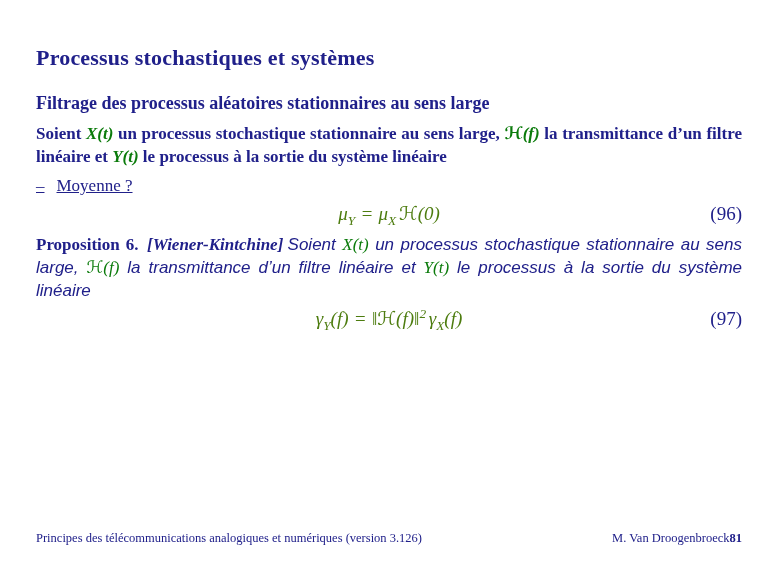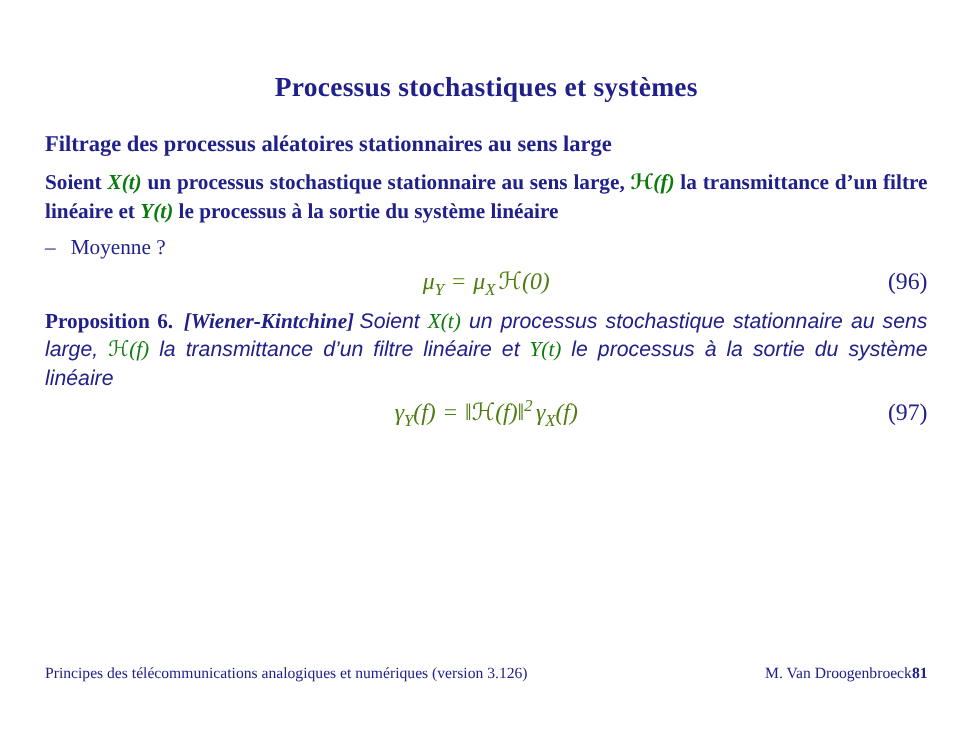--- a/index.html
+++ b/index.html
@@ -8,22 +8,22 @@
     width: 778px; height: 585px;
     margin: 0 auto;
     background: #ffffff;
     box-sizing: border-box;
     padding: 0 36px;
     font-family: "Liberation Serif", "DejaVu Serif", serif;
     color: #20208a;
     overflow: hidden;
   }
   .title {
-    margin: 12px; padding-top: 44px;
-    text-align: center;
+    margin: 0; padding-top: 44px;
+    text-align: left;
     font-size: 22px; font-weight: bold;
     line-height: 28px;
     letter-spacing: 0.2px;
   }
   .section-heading {
     margin: 20px 0 0 0;
     font-size: 18px; font-weight: bold;
     line-height: 23px;
   }
   .para {
@@ -34,21 +34,21 @@
     font-weight: bold;
   }
   .rm { font-style: normal; }
   .math {
     color: #0b7b0b;
     font-style: italic;
     font-family: "Liberation Serif", "DejaVu Serif", "DejaVu Sans", serif;
   }
   .bullet {
     margin: 6px 0 0 0;
-    font-size: 17px; line-height: 23px;
+    font-size: 17px; line-height: 23px; text-decoration: underline;
   }
   .bullet .dash { margin-right: 12px; }
   .eqrow {
     position: relative;
     margin: 3px 0 0 0;
     text-align: center;
     font-size: 19px;
     line-height: 27px;
   }
   .eq {

